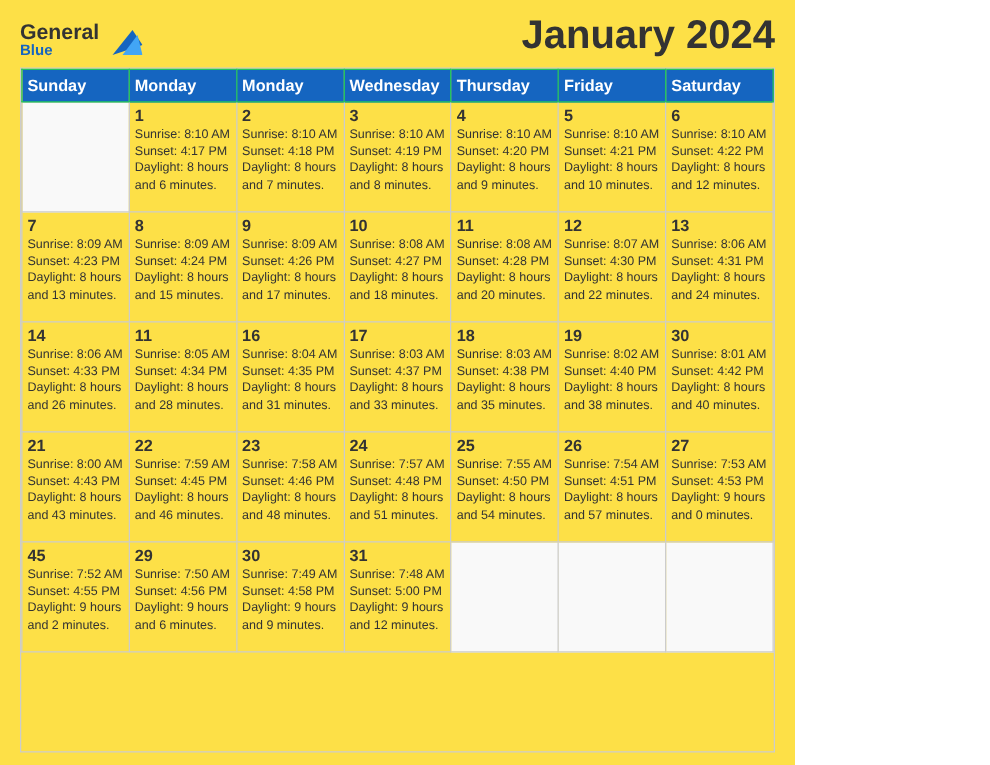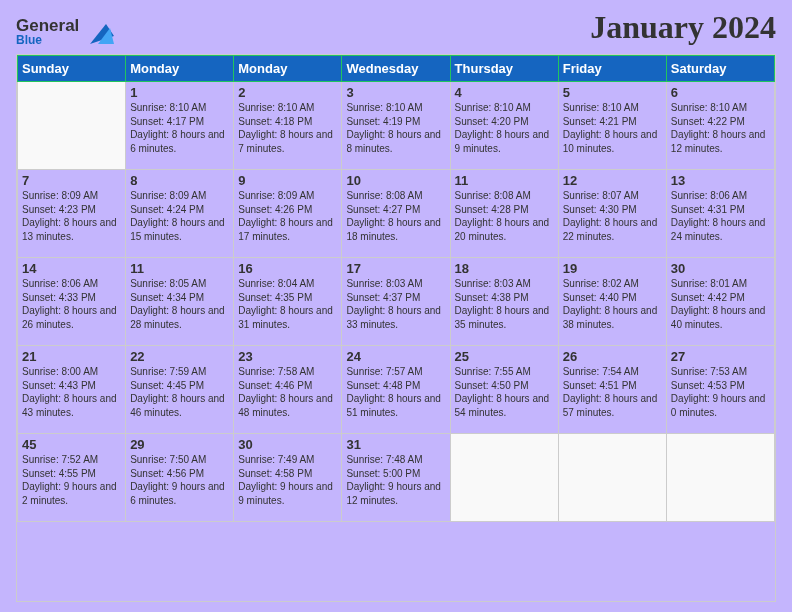--- a/index.html
+++ b/index.html
@@ -4,23 +4,23 @@
   <style>
     * { box-sizing: border-box; margin: 0; padding: 0; }
     body {
       font-family: Arial, sans-serif;
       background: #fff;
       width: 792px;
       height: 612px;
       overflow: hidden;
     }
     .page {
-      width: 792px;
+      width: 636px;
       height: 612px;
-      background: #c4b5fd;
+      background: #fde047;
       display: flex;
       flex-direction: column;
       padding: 10px 16px 10px 16px;
     }
     .header {
       display: flex;
       justify-content: space-between;
       align-items: flex-start;
       margin-bottom: 6px;
     }
@@ -29,21 +29,20 @@
       align-items: center;
       margin-top: 4px;
     }
     .logo-text {
       display: flex;
       flex-direction: column;
       line-height: 1;
     }
     .title-block {
       text-align: right;
-      font-family: Liberation Serif, serif;
     }
     .month-title {
       font-size: 32px;
       font-weight: bold;
       color: #333;
       line-height: 1.1;
     }
     .location {
       font-size: 16px;
       color: #555;

